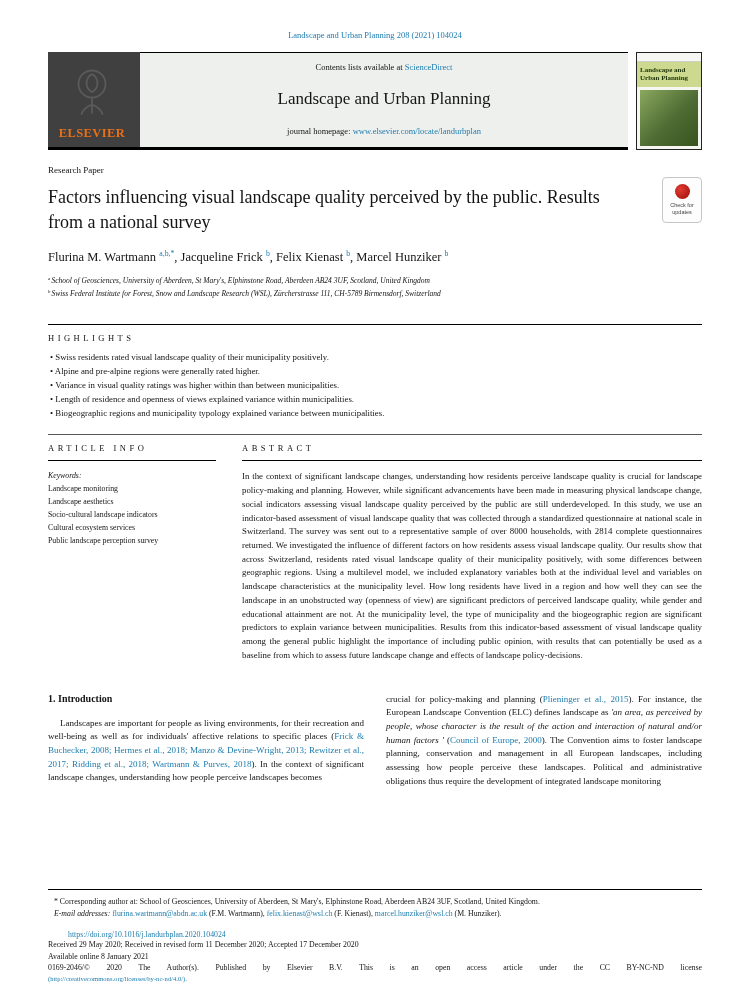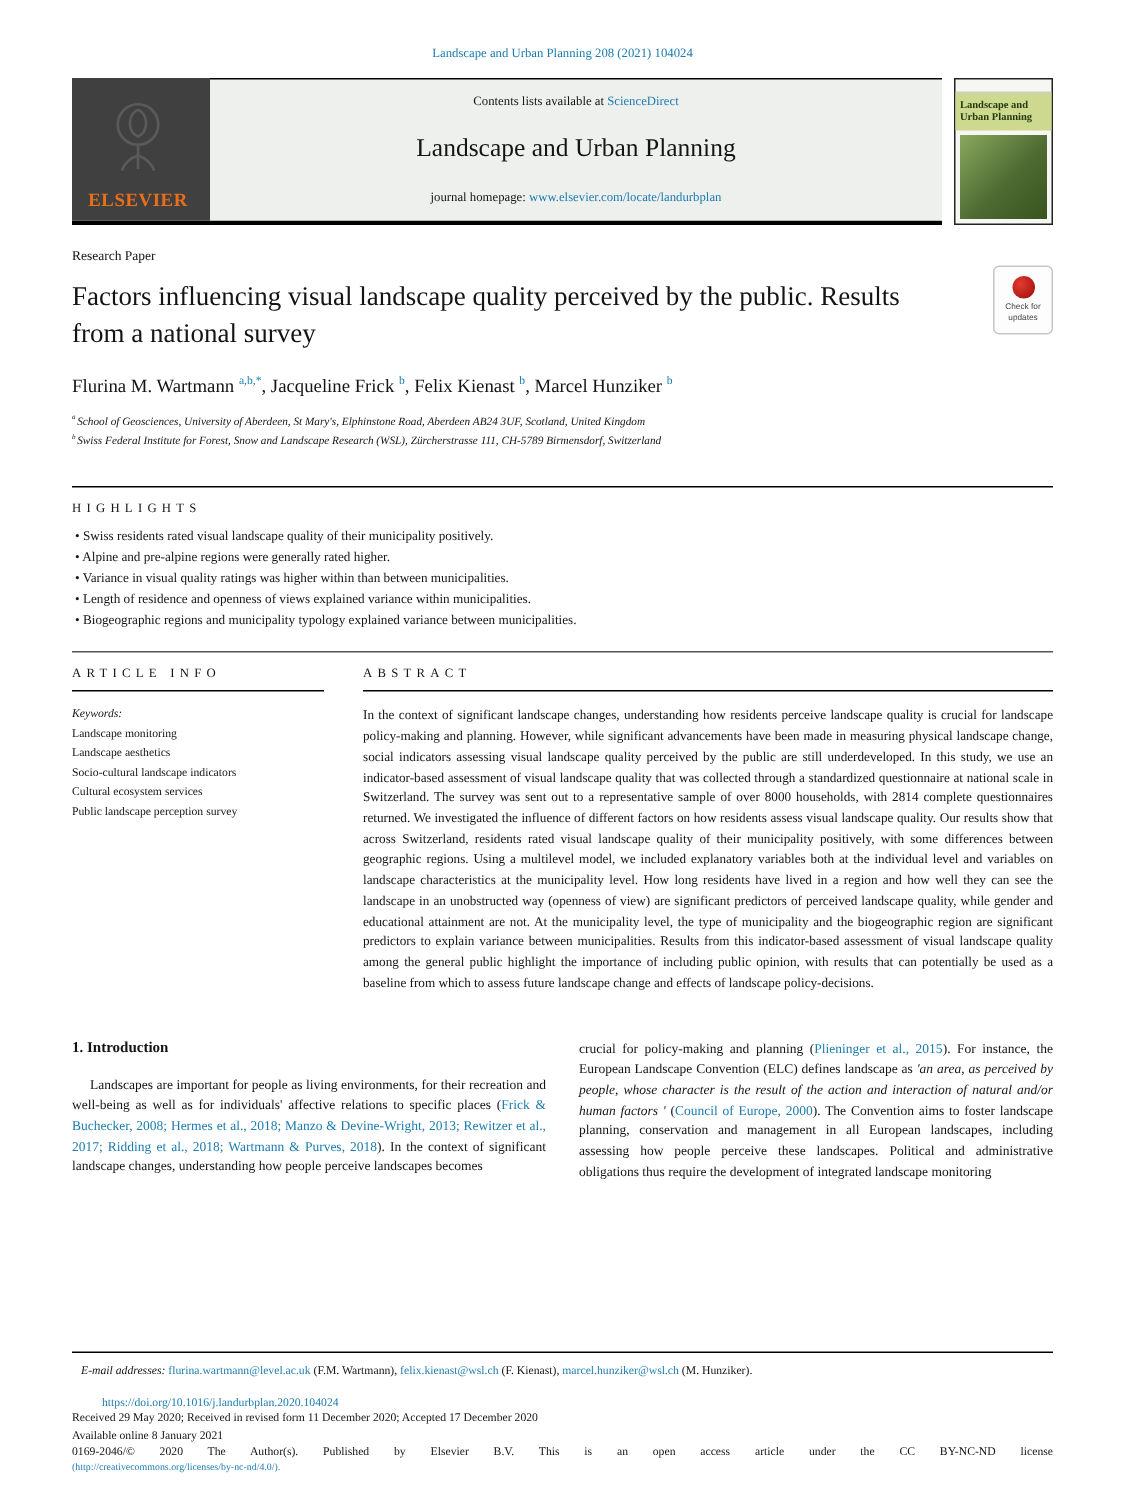--- a/index.html
+++ b/index.html
@@ -166,21 +166,22 @@
       <div class="intro-heading">1. Introduction</div>
       <div class="para indent"><span>Landscapes are important for people as living environments, for their recreation and well-being as well as for individuals' affective relations to specific places (</span><span class="lnk">Frick &amp; Buchecker, 2008; Hermes et al., 2018; Manzo &amp; Devine-Wright, 2013; Rewitzer et al., 2017; Ridding et al., 2018; Wartmann &amp; Purves, 2018</span><span>). In the context of significant landscape changes, understanding how people perceive landscapes becomes</span></div>
     </div>
     <div class="col">
       <div class="para"><span>crucial for policy-making and planning (</span><span class="lnk">Plieninger et al., 2015</span><span>). For instance, the European Landscape Convention (ELC) defines landscape as </span><span class="it">'an area, as perceived by people, whose character is the result of the action and interaction of natural and/or human factors '</span><span> (</span><span class="lnk">Council of Europe, 2000</span><span>). The Convention aims to foster landscape planning, conservation and management in all European landscapes, including assessing how people perceive these landscapes. Political and administrative obligations thus require the development of integrated landscape monitoring</span></div>
     </div>
   </div>
 
   <div class="footer">
     <div class="foot-rule"></div>
-    <div class="foot-note"><span class="it">E-mail addresses: </span><span class="lnk">flurina.wartmann@level.ac.uk</span><span> (F.M. Wartmann), </span><span class="lnk">felix.kienast@wsl.ch</span><span> (F. Kienast), </span><span class="lnk">marcel.hunziker@wsl.ch</span><span> (M. Hunziker).</span></div>
+    <div class="foot-note">* Corresponding author at: School of Geosciences, University of Aberdeen, St Mary's, Elphinstone Road, Aberdeen AB24 3UF, Scotland, United Kingdom.</div>
+    <div class="foot-note"><span class="it">E-mail addresses: </span><span class="lnk">flurina.wartmann@abdn.ac.uk</span><span> (F.M. Wartmann), </span><span class="lnk">felix.kienast@wsl.ch</span><span> (F. Kienast), </span><span class="lnk">marcel.hunziker@wsl.ch</span><span> (M. Hunziker).</span></div>
     <div class="doi-line">https://doi.org/10.1016/j.landurbplan.2020.104024</div>
     <div class="pub-line">Received 29 May 2020; Received in revised form 11 December 2020; Accepted 17 December 2020</div>
     <div class="pub-line">Available online 8 January 2021</div>
     <div class="copyright-line">0169-2046/© 2020 The Author(s). Published by Elsevier B.V. This is an open access article under the CC BY-NC-ND license</div>
     <div class="license-line">(http://creativecommons.org/licenses/by-nc-nd/4.0/).</div>
   </div>
 
 </div>
 
 </body></html>

